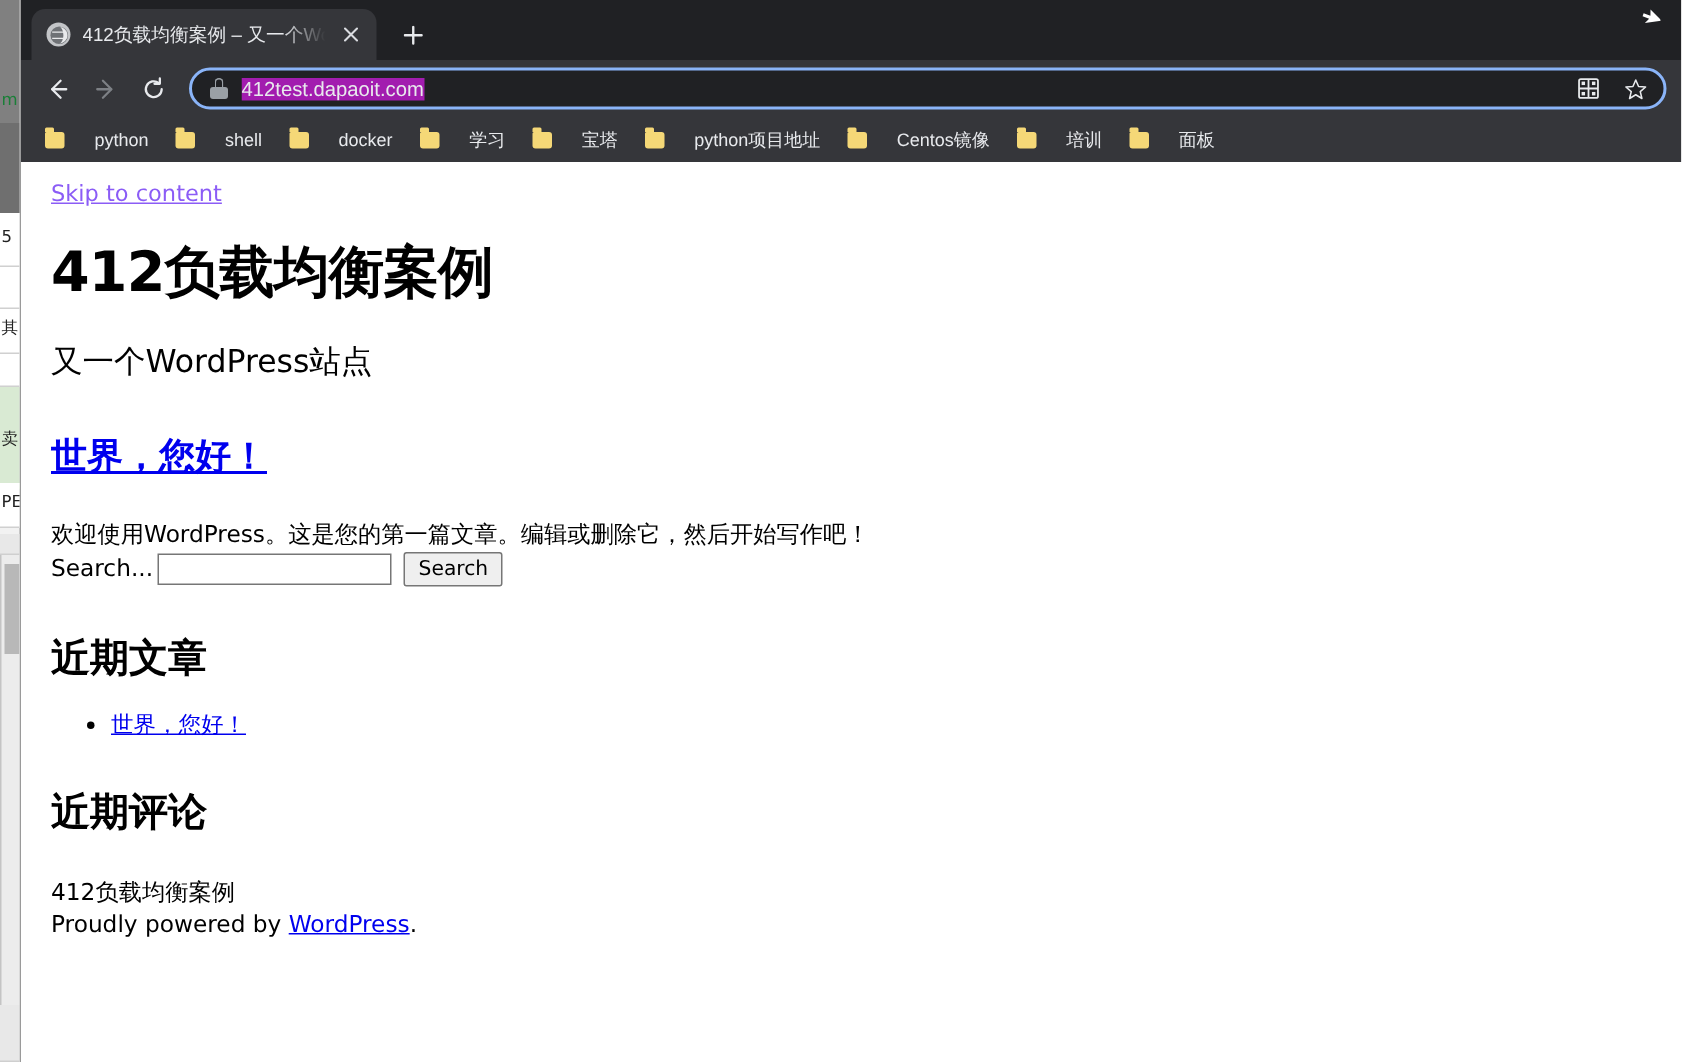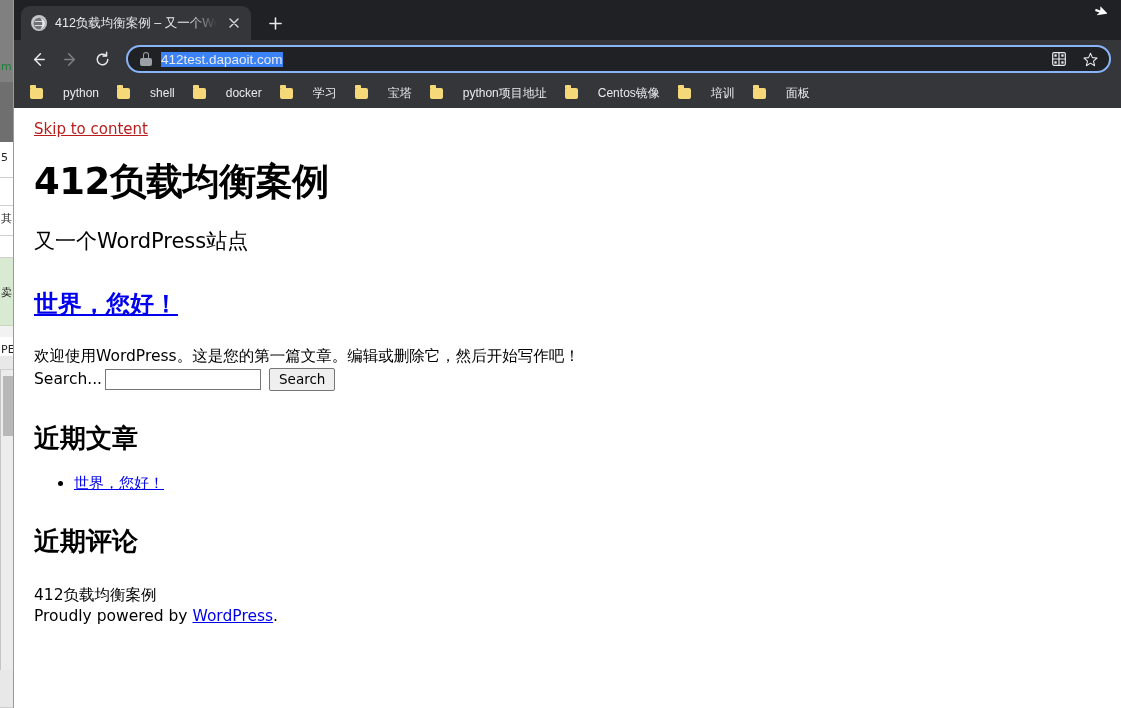--- a/index.html
+++ b/index.html
@@ -136,21 +136,21 @@
                 background:#9aa0a6; border-radius:2px; }
   .lock .shackle { position:absolute; left:3px; top:0; width:6px; height:7px;
                    border:1.6px solid #9aa0a6; border-bottom:none;
                    border-radius:3px 3px 0 0; }
   .url {
     flex: 1 1 auto;
     font-size: 13.5px;
     color: #e8eaed;
     white-space: nowrap; overflow: hidden;
   }
-  .url .sel { background: #3b82f6; color: #e8eaed; padding: 1px 0; }
+  .url .sel { background: #a21caf; color: #e8eaed; padding: 1px 0; }
   .omni-icon {
     flex: none; width: 22px; height: 22px;
     display: flex; align-items: center; justify-content: center;
     color: #e8eaed;
   }
 
   .bookmarks {
     height: 30px;
     background: #35363a;
     display: flex; align-items: center;
@@ -187,21 +187,21 @@
   .page {
     padding: 0 0 0 6px;
     font-family: "DejaVu Sans", "Liberation Sans", sans-serif;
     color: #000000;
   }
 
   .skiplink {
     display: inline-block;
     margin: 12px 0 0 14px;
     font-size: 15px;
-    color: #b91c1c;
+    color: #8b5cf6;
   }
 
   .site-title {
     margin: 24px 0 0 14px;
     font-size: 37px;
     font-weight: bold;
     letter-spacing: -0.5px;
     line-height: 1.1;
   }
   .tagline {
@@ -282,21 +282,21 @@
 
   <div class="bg-window">
     <div class="bg-strip bg-dark" style="top:0;   height:60px;"></div>
     <div class="bg-strip bg-dark bg-txt-green" style="top:60px; height:22px; padding-left:1px;">m</div>
     <div class="bg-strip bg-darker" style="top:82px;  height:60px;"></div>
     <div class="bg-strip bg-white bg-txt-dark" style="top:142px; height:36px; padding-left:1px; padding-top:9px;">5</div>
     <div class="bg-strip bg-white" style="top:178px; height:28px;"></div>
     <div class="bg-strip bg-white bg-txt-dark" style="top:206px; height:30px; padding-left:1px; padding-top:6px;">其</div>
     <div class="bg-strip bg-white" style="top:236px; height:22px;"></div>
     <div class="bg-strip bg-green bg-txt-dark" style="top:258px; height:68px; padding-left:1px; padding-top:28px;">卖</div>
-    <div class="bg-strip bg-white bg-txt-dark" style="top:337px; height:30px; padding-left:1px; padding-top:6px;">PE</div>
+    <div class="bg-strip bg-white bg-txt-dark" style="top:322px; height:30px; padding-left:1px; padding-top:6px;">PE</div>
     <div class="bg-strip bg-gray" style="top:356px; height:14px;"></div>
     <div class="bg-strip bg-scroll-track" style="top:370px; height:300px;">
       <div class="bg-scroll-thumb" style="position:absolute;left:2px;top:6px;width:10px;height:60px;"></div>
     </div>
     <div class="bg-strip bg-gray" style="top:670px; height:38px;"></div>
   </div>
 
   <div class="browser">
 
     <div class="tabstrip">

